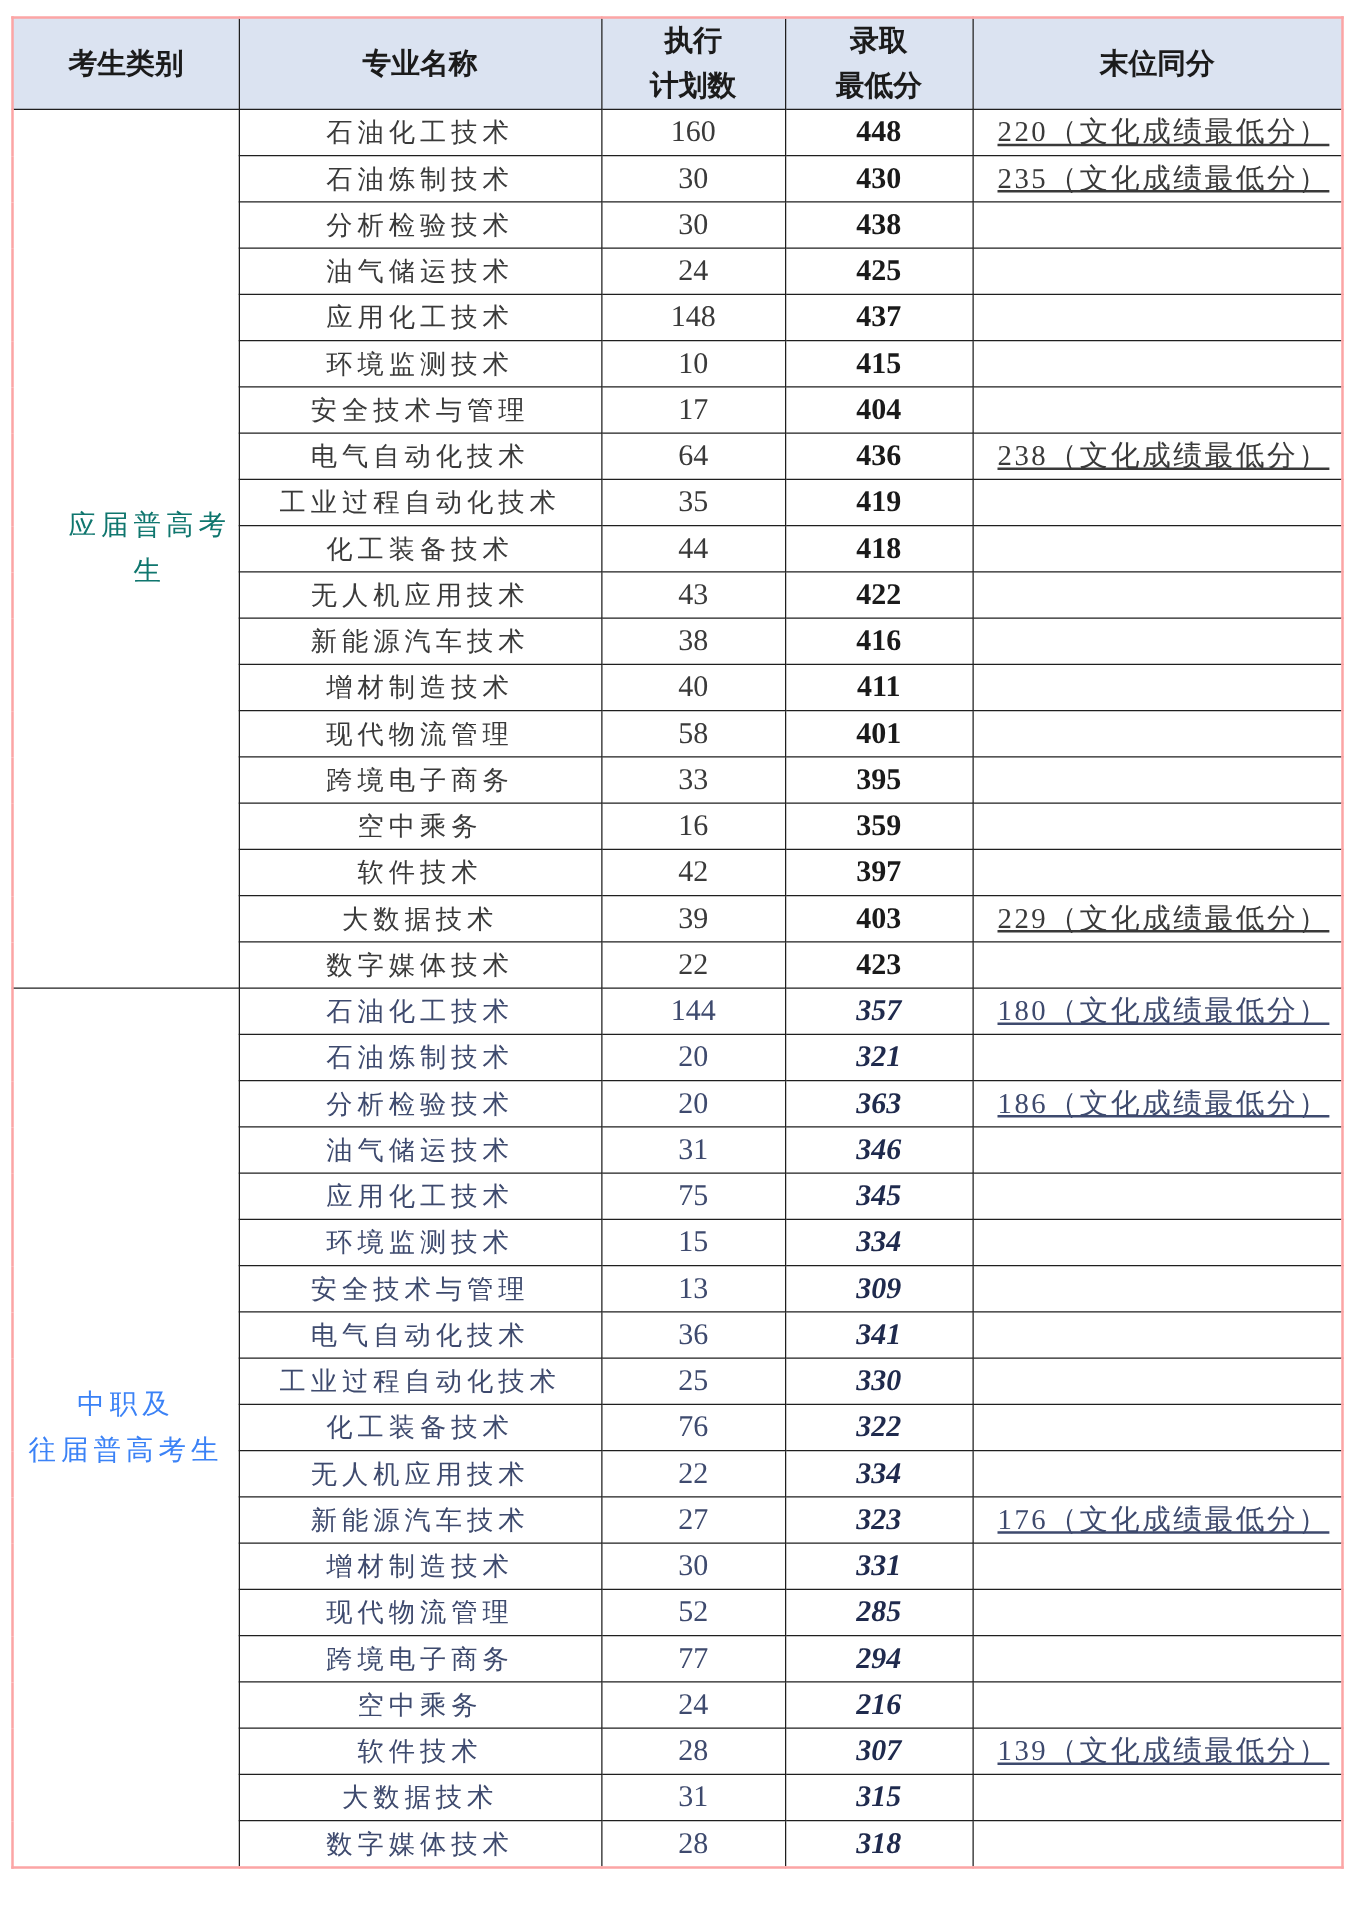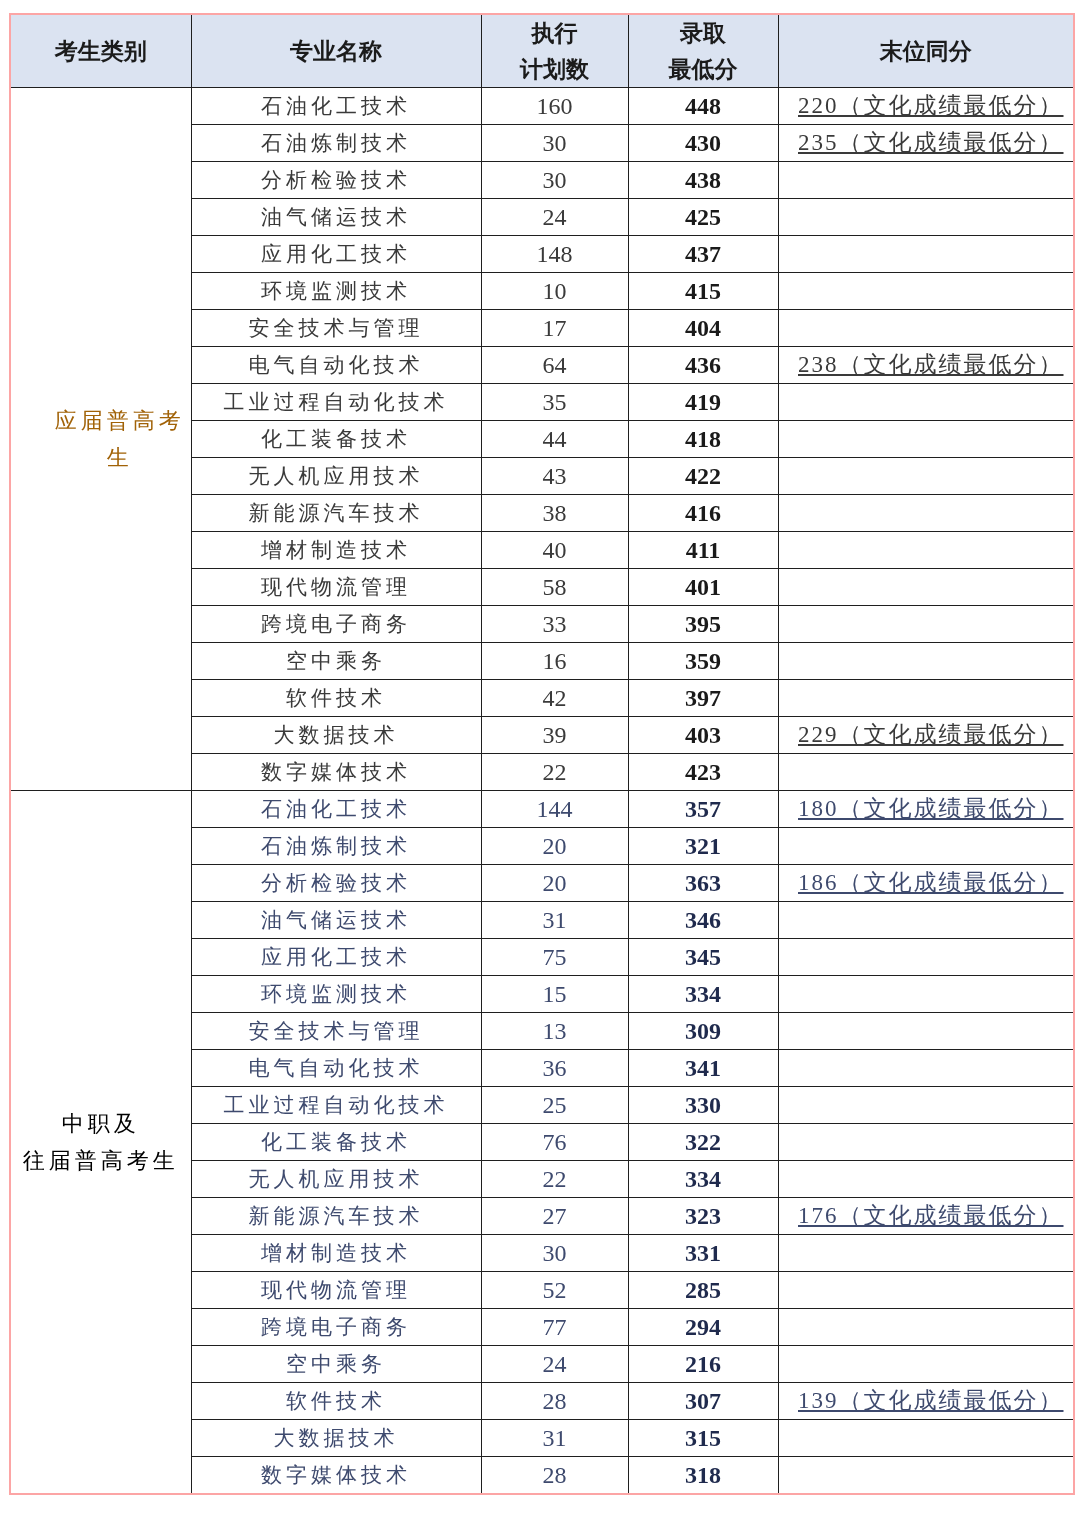--- a/index.html
+++ b/index.html
@@ -79,23 +79,23 @@
     padding-left: 10px !important;
     font-family: "Liberation Serif", "DejaVu Serif", serif;
     font-size: 23px !important;
     letter-spacing: 2px;
     text-decoration: underline;
   }
   
   tr.g1 td { color: #3a3a3a; }
   tr.g1 td.min { color: #1a1a1a; }
   tr.g2 td { color: #3e4a6e; }
-  tr.g2 td.min { color: #1f2a4d; }
-  td.cat-cell.g1c { color: #a16207; padding-left: 38px; }
-  td.cat-cell.g2c { color: #000000; }
+  tr.g2 td.min { color: #1f2a4d; font-style: italic; }
+  td.cat-cell.g1c { color: #0f766e; padding-left: 38px; }
+  td.cat-cell.g2c { color: #3b82f6; }
   .hdr-line { display: block; }
 </style>
 </head>
 <body>
 
 <table class="admissions">
   <colgroup>
     <col class="c-cat">
       <col class="c-major">
       <col class="c-plan">

